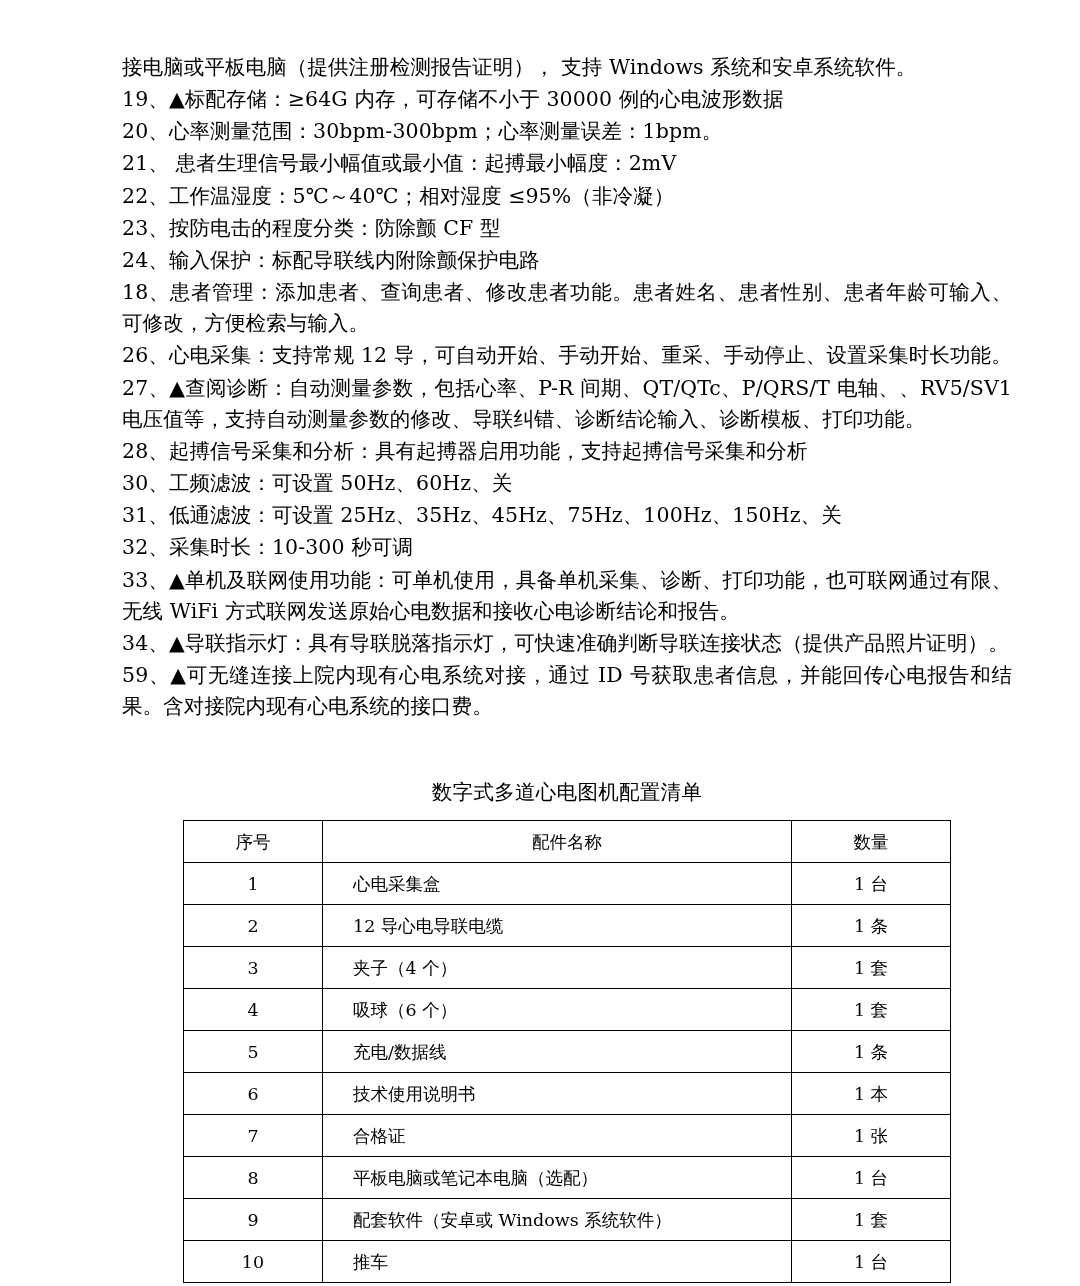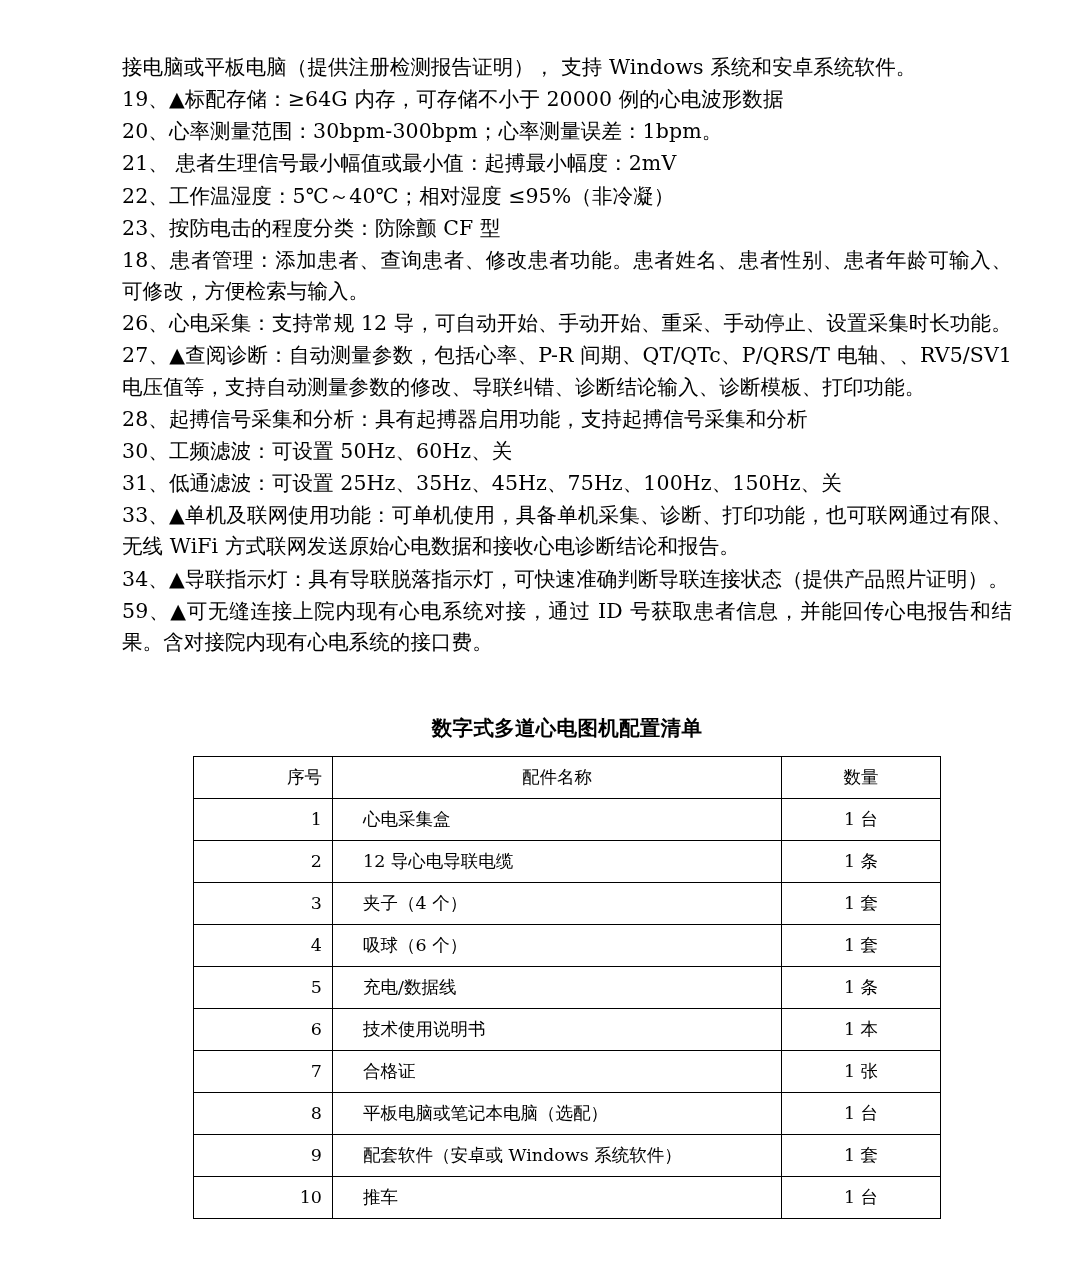--- a/index.html
+++ b/index.html
@@ -25,77 +25,78 @@
   .para {
     font-size: 20.5px;
     line-height: 1.52;
     text-align: justify;
     margin: 0 0 1px 0;
     letter-spacing: 0.1px;
   }
   .table-title {
     text-align: center;
     font-size: 20.5px;
-    font-weight: bold;
+    font-weight: normal;
     margin: 56px 0 14px 0;
     letter-spacing: 0.3px;
   }
   table.cfg {
     border-collapse: collapse;
     margin: 0 auto;
     width: 684px;
     table-layout: fixed;
   }
   table.cfg td, table.cfg th {
     border: 1px solid #000000;
     font-size: 17.5px;
     font-weight: normal;
     height: 41px;
     padding: 0 10px;
     vertical-align: middle;
   }
   table.cfg .c-no {
     width: 118px;
-    text-align: right;
+    text-align: center;
   }
   table.cfg .c-name {
     width: 428px;
     text-align: left;
     padding-left: 30px;
   }
   table.cfg .c-qty {
     width: 138px;
     text-align: center;
   }
   table.cfg thead td {
     text-align: center;
   }
   table.cfg thead .c-name {
     text-align: center;
-    padding-left: 10px;
   }
 </style>
 </head>
 <body>
 
 <div class="page">
 
   <div>
     <p class="para">接电脑或平板电脑（提供注册检测报告证明）， 支持 Windows 系统和安卓系统软件。</p>
-    <p class="para">19、▲标配存储：≥64G 内存，可存储不小于 20000 例的心电波形数据</p>
+    <p class="para">19、▲标配存储：≥64G 内存，可存储不小于 30000 例的心电波形数据</p>
     <p class="para">20、心率测量范围：30bpm-300bpm；心率测量误差：1bpm。</p>
     <p class="para">21、 患者生理信号最小幅值或最小值：起搏最小幅度：2mV</p>
     <p class="para">22、工作温湿度：5℃～40℃；相对湿度 ≤95%（非冷凝）</p>
     <p class="para">23、按防电击的程度分类：防除颤 CF 型</p>
+    <p class="para">24、输入保护：标配导联线内附除颤保护电路</p>
     <p class="para">18、患者管理：添加患者、查询患者、修改患者功能。患者姓名、患者性别、患者年龄可输入、可修改，方便检索与输入。</p>
     <p class="para">26、心电采集：支持常规 12 导，可自动开始、手动开始、重采、手动停止、设置采集时长功能。</p>
     <p class="para">27、▲查阅诊断：自动测量参数，包括心率、P-R 间期、QT/QTc、P/QRS/T 电轴、、RV5/SV1 电压值等，支持自动测量参数的修改、导联纠错、诊断结论输入、诊断模板、打印功能。</p>
     <p class="para">28、起搏信号采集和分析：具有起搏器启用功能，支持起搏信号采集和分析</p>
     <p class="para">30、工频滤波：可设置 50Hz、60Hz、关</p>
     <p class="para">31、低通滤波：可设置 25Hz、35Hz、45Hz、75Hz、100Hz、150Hz、关</p>
+    <p class="para">32、采集时长：10-300 秒可调</p>
     <p class="para">33、▲单机及联网使用功能：可单机使用，具备单机采集、诊断、打印功能，也可联网通过有限、无线 WiFi 方式联网发送原始心电数据和接收心电诊断结论和报告。</p>
     <p class="para">34、▲导联指示灯：具有导联脱落指示灯，可快速准确判断导联连接状态（提供产品照片证明）。</p>
     <p class="para">59、▲可无缝连接上院内现有心电系统对接，通过 ID 号获取患者信息，并能回传心电报告和结果。含对接院内现有心电系统的接口费。</p>
   </div>
 
   <div class="table-title">数字式多道心电图机配置清单</div>
 
   <table class="cfg">
     <thead>
       <tr>

